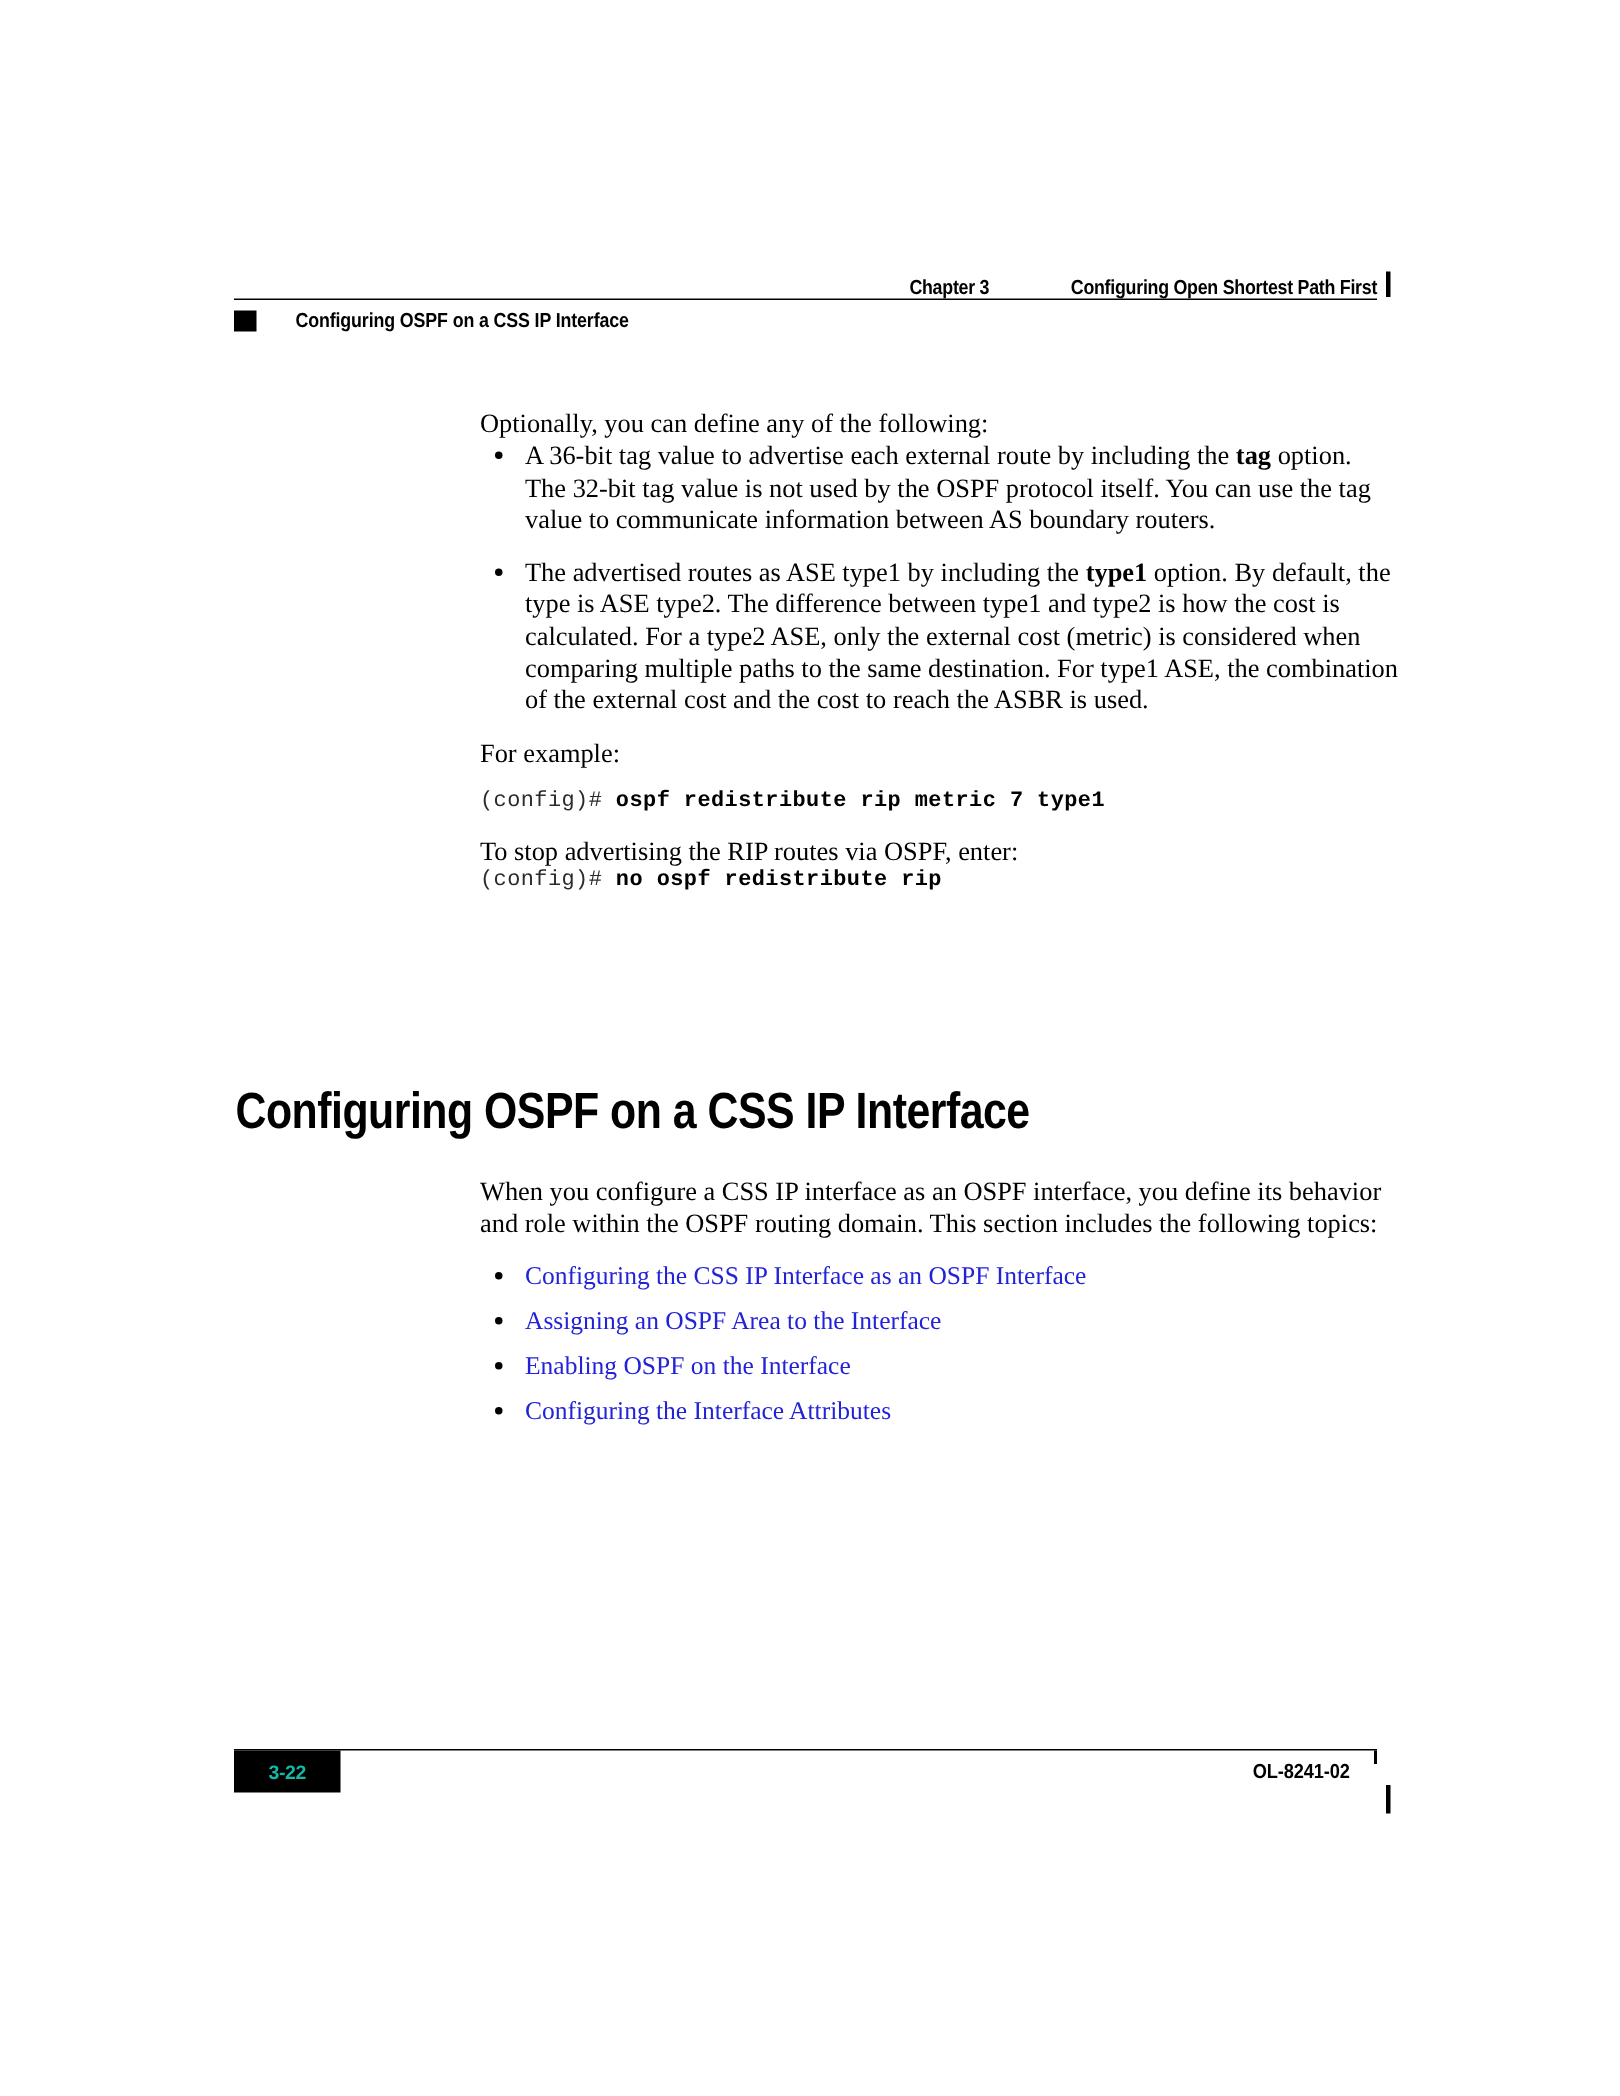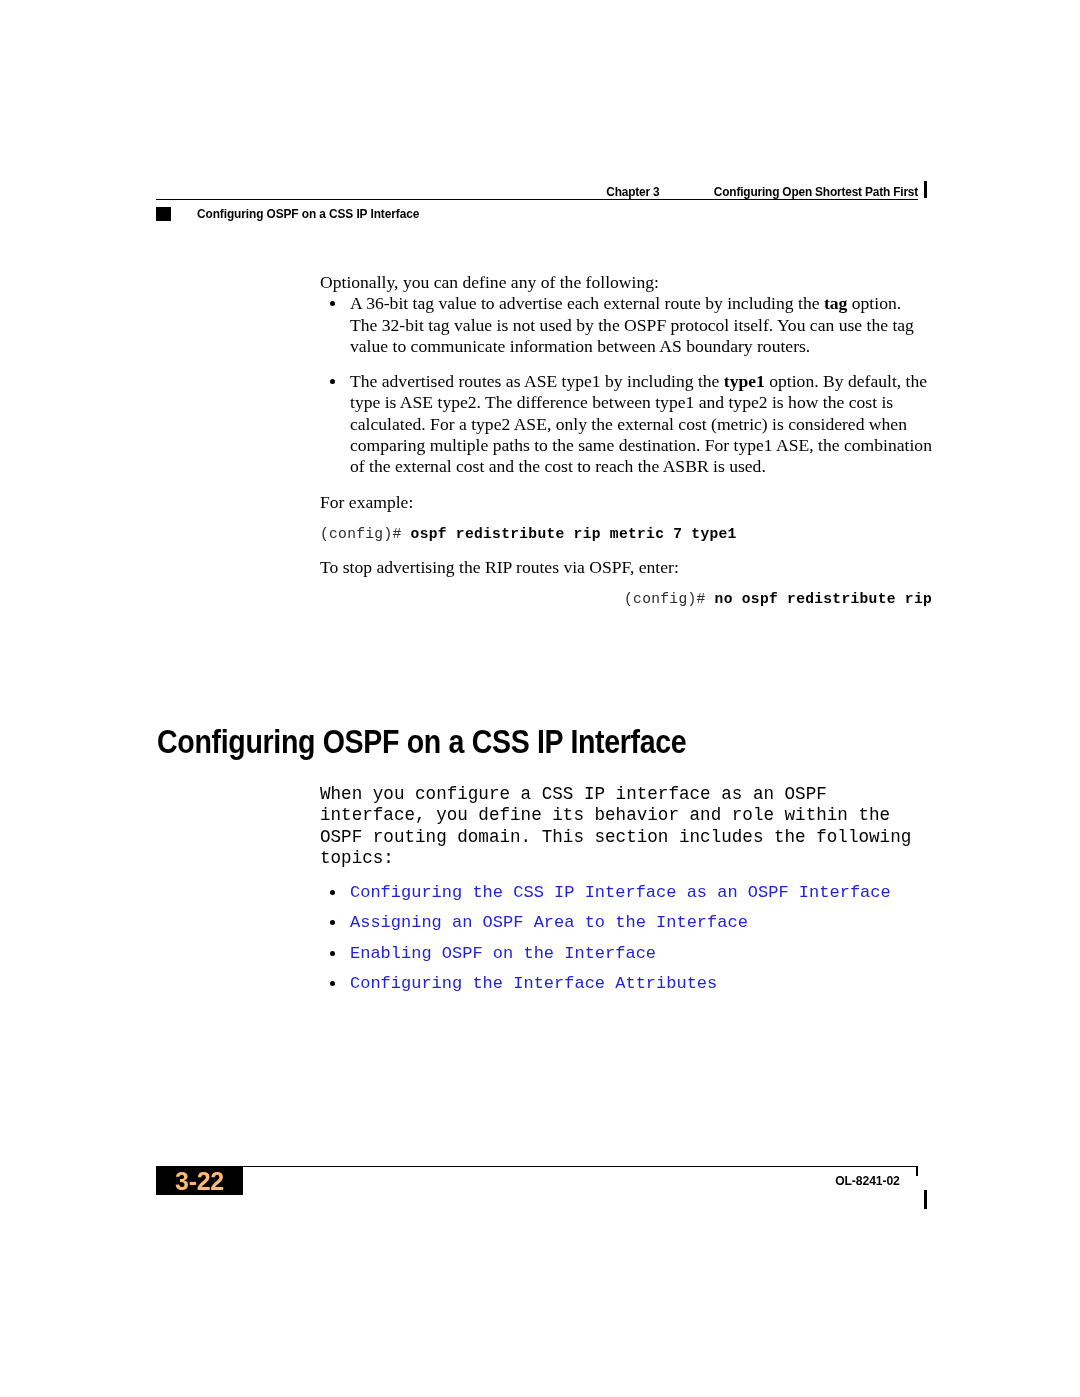--- a/index.html
+++ b/index.html
@@ -240,30 +240,30 @@
     display: flex;
     align-items: center;
     justify-content: space-between;
     height: 28px;
     position: relative;
   }
   .page-number-box {
     position: absolute;
     left: 0;
     top: 0;
-    width: 87px;
+    width: 71px;
     height: 28px;
     background: #000;
-    color: #fdba74;
+    color: #14b8a6;
     display: flex;
     align-items: center;
     justify-content: center;
     font-family: "Liberation Sans Narrow", "Liberation Sans", sans-serif;
     font-weight: bold;
-    font-size: 25px;
+    font-size: 13px;
     letter-spacing: -0.3px;
   }
   .doc-number {
     position: absolute;
     right: 18px;
     top: 7px;
     font-family: "Liberation Sans Narrow", "Liberation Sans", sans-serif;
     font-weight: bold;
     font-size: 13.5px;
     letter-spacing: -0.1px;
@@ -301,27 +301,27 @@
       <span class="bullet-dot"></span><span>The advertised routes as ASE type1 by including the </span><b class="cmd-term">type1</b><span> option. By default, the type is ASE type2. The difference between type1 and type2 is how the cost is calculated. For a type2 ASE, only the external cost (metric) is considered when comparing multiple paths to the same destination. For type1 ASE, the combination of the external cost and the cost to reach the ASBR is used.</span>
     </li>
   </ul>
 
   <p class="body-text" style="margin-top:14px;">For example:</p>
 
   <div class="cli-line" style="margin-top:12px;"><span class="cli-prompt">(config)# </span><span class="cli-cmd">ospf redistribute rip metric 7 type1</span></div>
 
   <p class="body-text" style="margin-top:14px;">To stop advertising the RIP routes via OSPF, enter:</p>
 
-  <div class="cli-line" style="margin-top:12px;text-align:right;"><span class="cli-prompt">(config)# </span><span class="cli-cmd">no ospf redistribute rip</span></div>
+  <div class="cli-line" style=""><span class="cli-prompt">(config)# </span><span class="cli-cmd">no ospf redistribute rip</span></div>
 
 </div>
 
 <h1 class="section-heading">Configuring OSPF on a CSS IP Interface</h1>
 
-<div class="content" style="top:784px;font-family:Liberation Mono, monospace;">
+<div class="content" style="top:784px;">
   <p class="body-text">When you configure a CSS IP interface as an OSPF interface, you define its behavior and role within the OSPF routing domain. This section includes the following topics:</p>
 
   <ul class="link-list" style="margin-top:13px;">
     <li>
       <span class="bullet-dot"></span><a class="xref" href="#">Configuring the CSS IP Interface as an OSPF Interface</a>
     </li>
     <li>
       <span class="bullet-dot"></span><a class="xref" href="#">Assigning an OSPF Area to the Interface</a>
     </li>
     <li>

